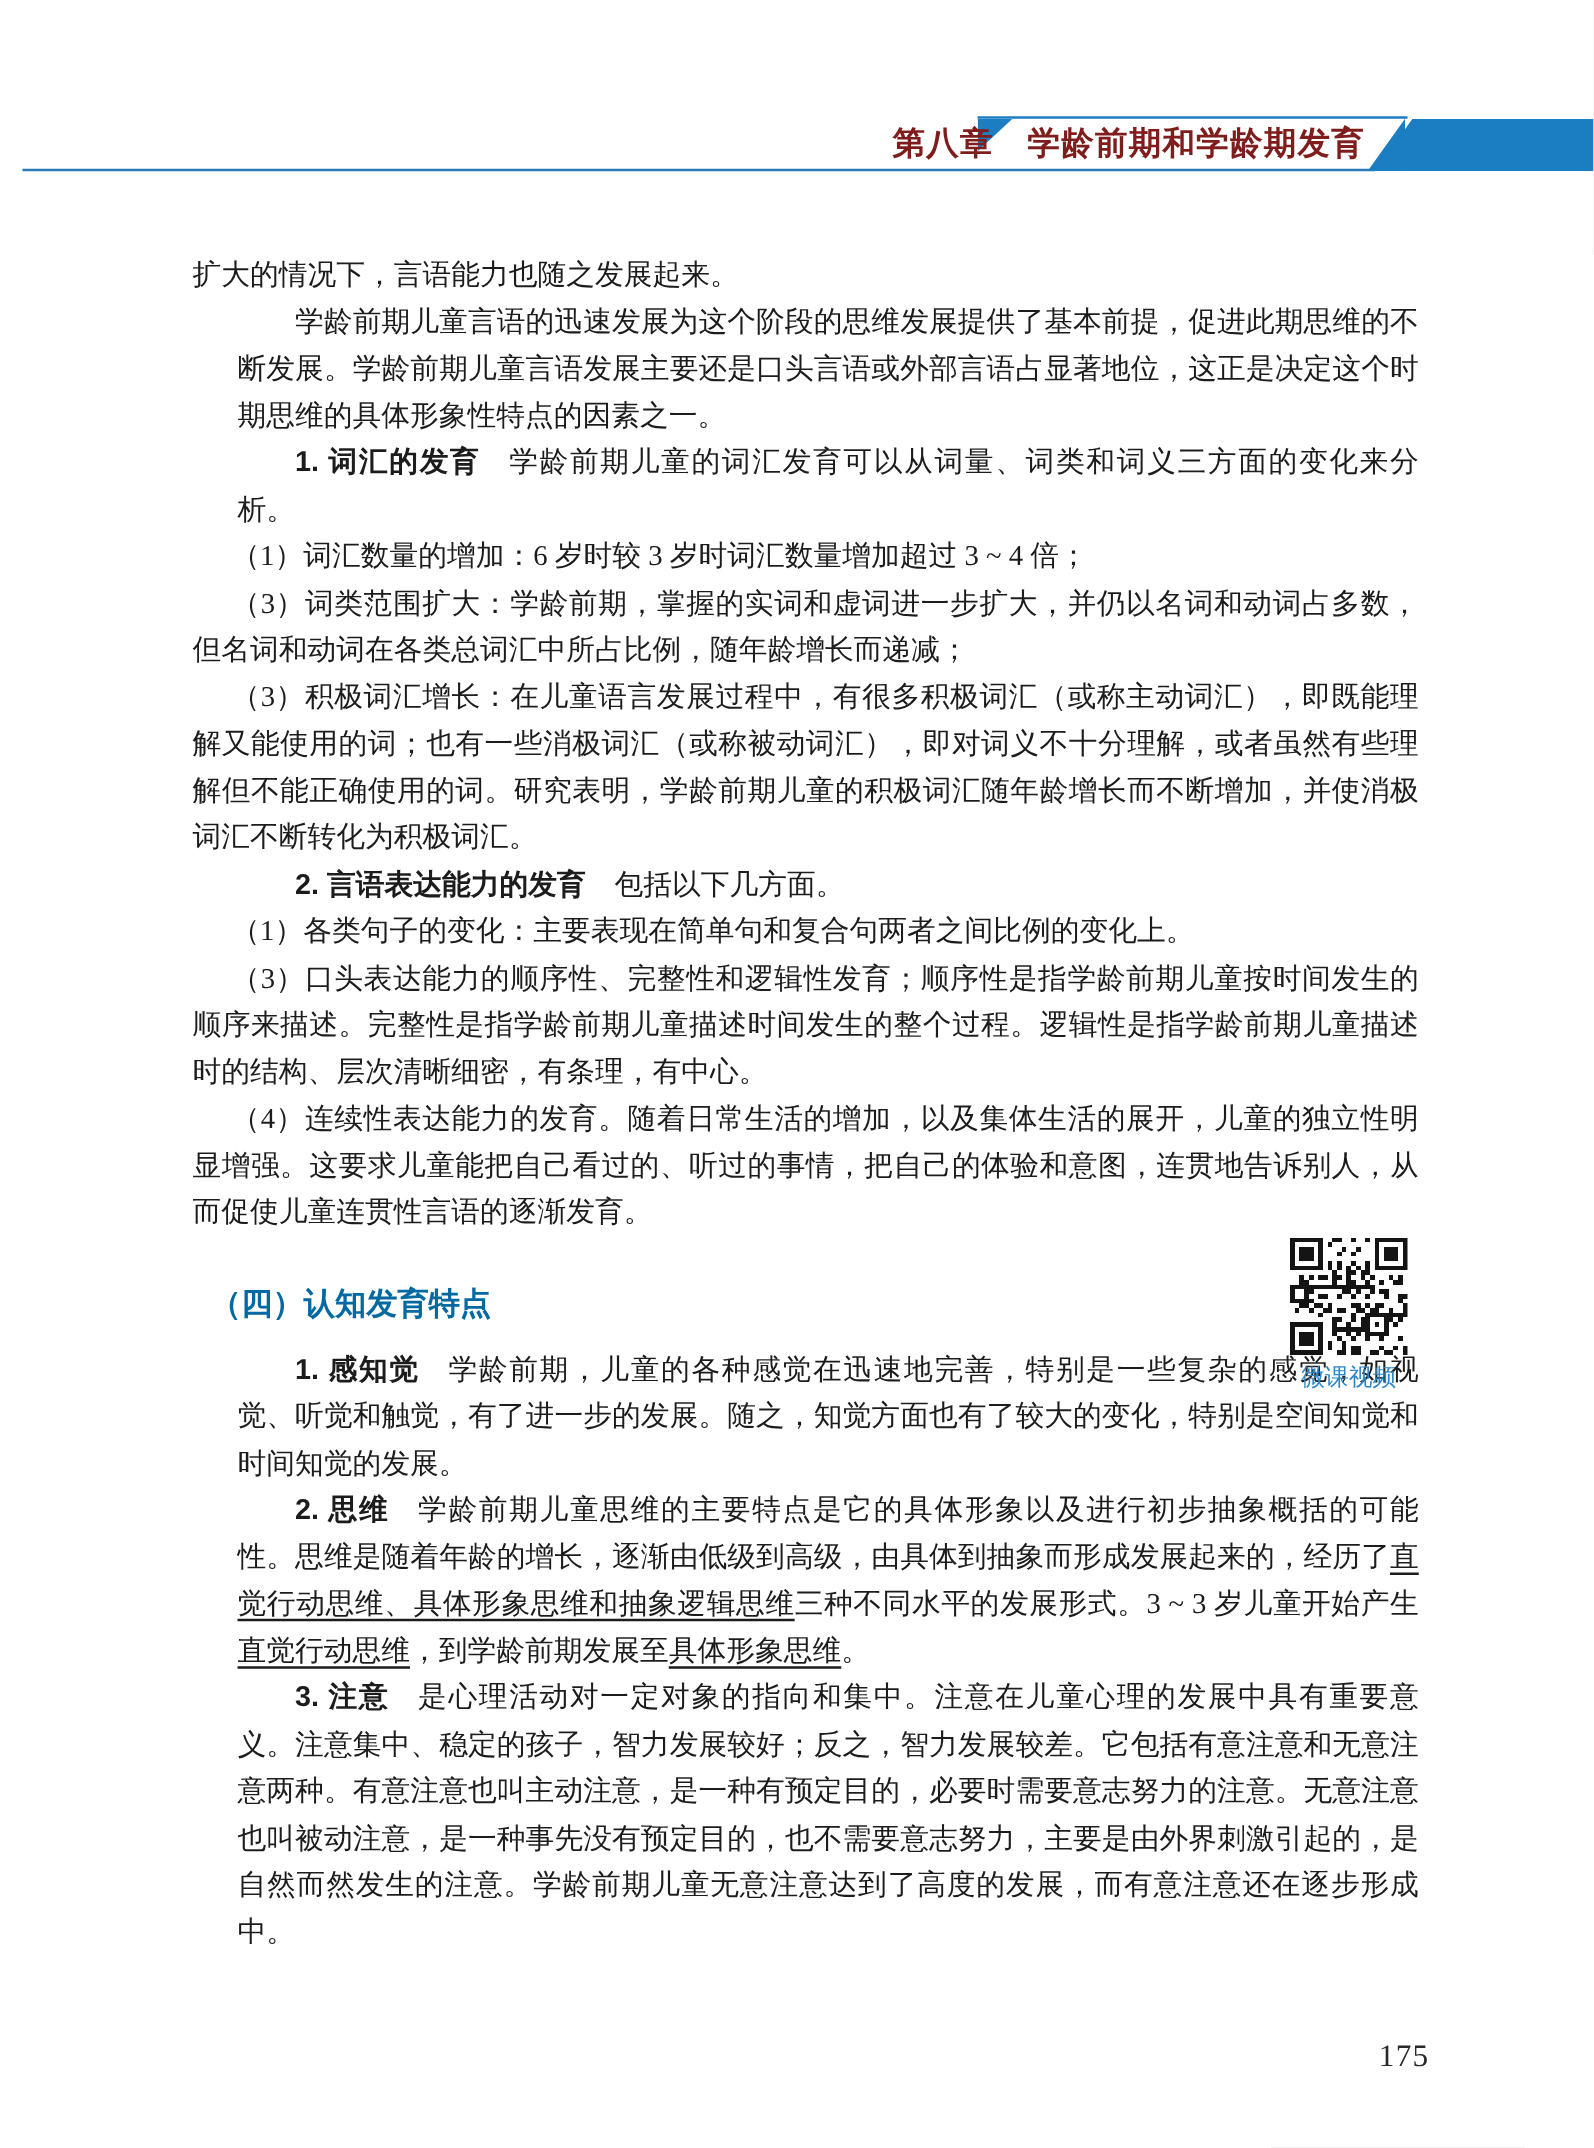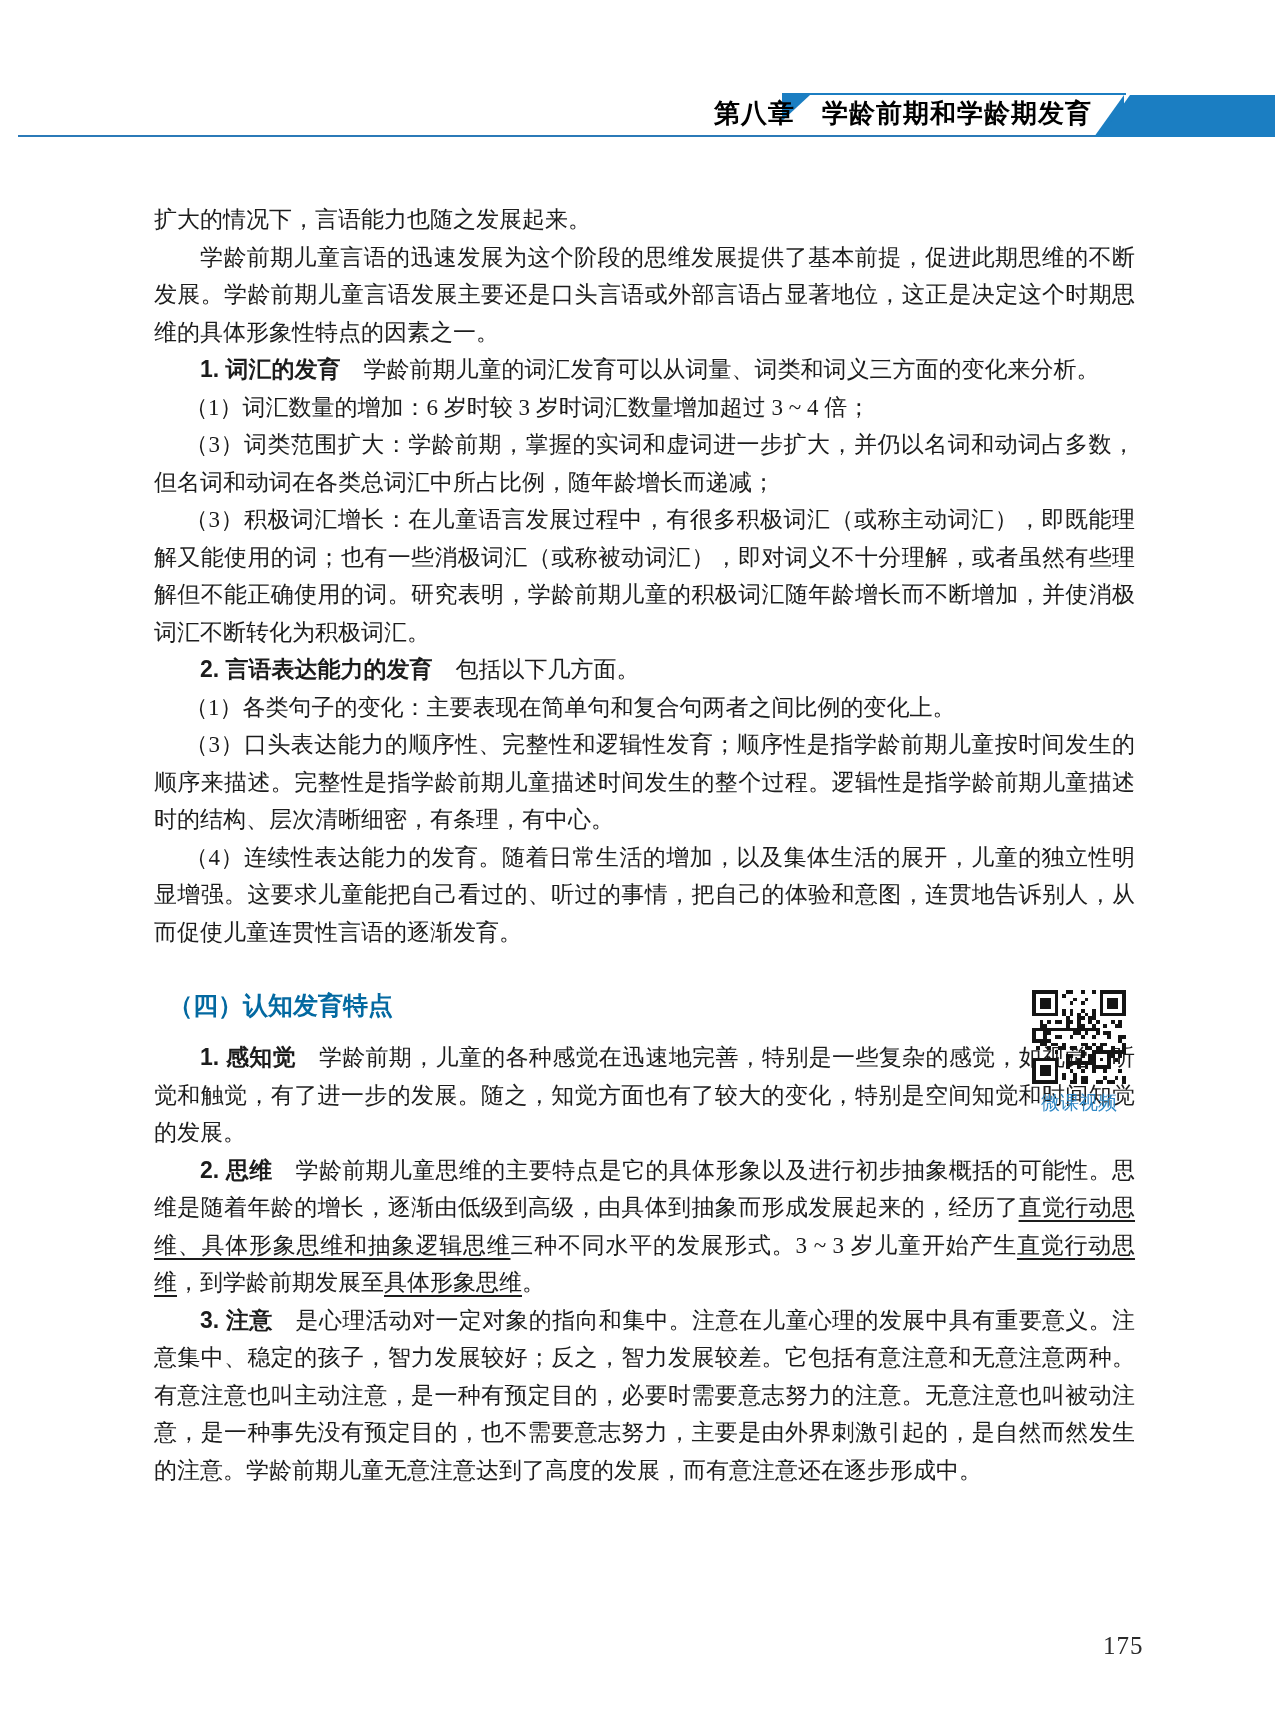--- a/index.html
+++ b/index.html
@@ -21,42 +21,42 @@
     position:absolute;left:782px;top:93px;width:344px;height:2px;
     background:#1b7ec2;
   }
   .hdr-tri{
     position:absolute;left:782px;top:95px;width:28px;height:26px;
     background:#1b7ec2;
     clip-path:polygon(0 0,100% 0,0 100%);
   }
   .hdr-title{
     position:absolute;right:183px;top:99px;
-    font-family:Liberation Mono, monospace;
+    font-family:Liberation Serif, serif;
     font-weight:700;font-size:26px;line-height:32px;
-    color:#000000;letter-spacing:1px;white-space:nowrap;
+    color:#7f1d1d;letter-spacing:1px;white-space:nowrap;
   }
   .hdr-slash{
     position:absolute;left:1094px;top:95px;width:30px;height:42px;
     background:#1b7ec2;
     clip-path:polygon(100% 0,100% 100%,0 100%);
   }
   .hdr-block{
     position:absolute;left:1100px;top:95px;width:175px;height:42px;
     background:#1b7ec2;
     clip-path:polygon(30px 0,100% 0,100% 100%,0 100%);
   }
   
   .bodytext{
     position:absolute;left:154px;top:201px;width:981px;
     font-size:23px;line-height:37.5px;
     text-align:justify;
   }
   .bodytext p{margin:0;padding:0;}
-  .para.indent-indent{text-indent:2em;}
+  .para.indent-indent{text-indent:2em;margin-left:36px;}
   .para.indent-item{text-indent:1.35em;}
   .para.indent-none{text-indent:0;}
   .lead{
     font-family:"Liberation Sans","DejaVu Sans",sans-serif;
     font-weight:700;margin-right:1em;
   }
   .uline{
     text-decoration:underline;
     text-underline-offset:5px;
     text-decoration-thickness:1.5px;

